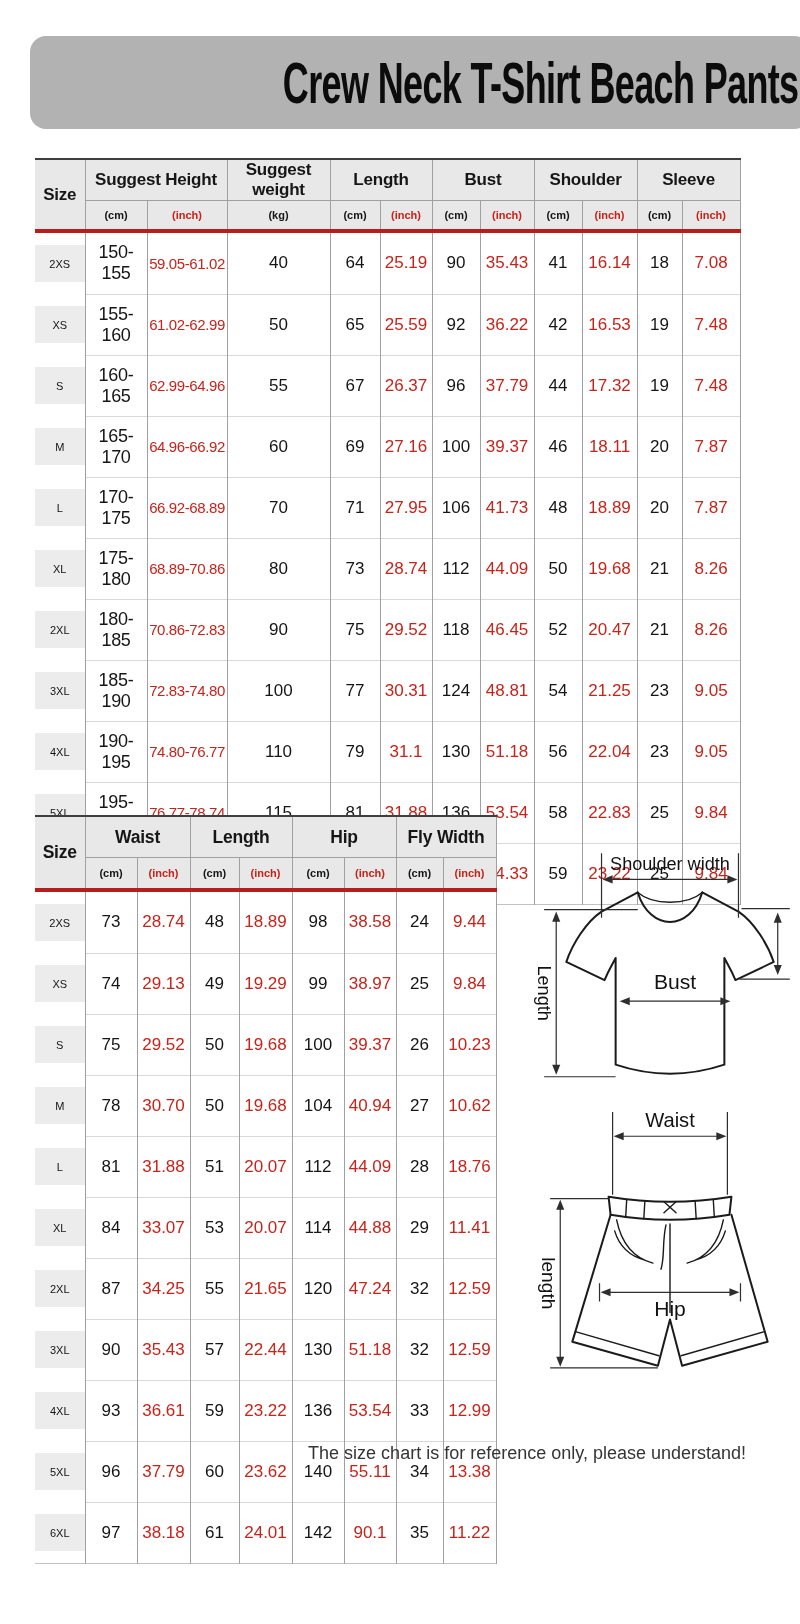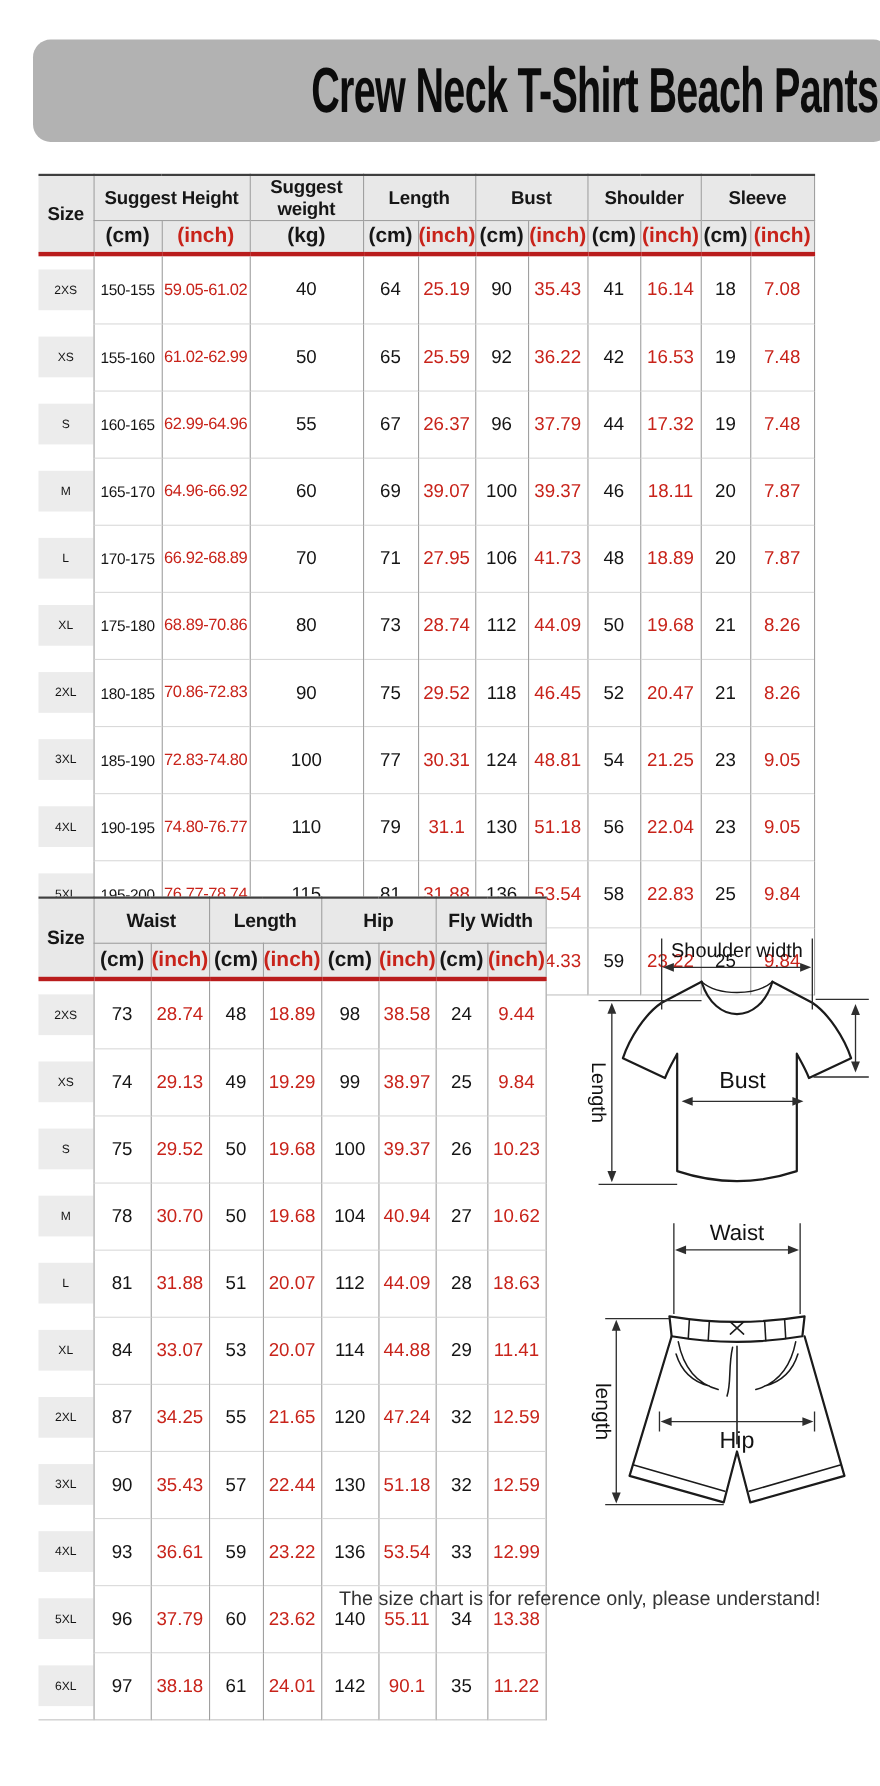--- a/index.html
+++ b/index.html
@@ -39,35 +39,35 @@
   table.pants{left:35px;top:815px;width:461px;}
   .size-table th,.size-table td{
     text-align:center;vertical-align:middle;padding:0;
     border-left:1px solid var(--line-col);
   }
   .size-table tr > *:last-child{border-right:1px solid var(--line-col);}
   .size-table th{background:var(--hdr-bg);font-weight:bold;color:#161616;}
   .size-table th.corner{border-left:none;font-size:17px;}
   .size-table thead tr:first-child th{height:30px;font-size:17px;letter-spacing:-0.2px;}
   .pants thead tr:first-child th{height:40px;font-size:17.5px;}
-  .size-table thead tr:nth-child(2) th{height:28px;font-size:19px;}
+  .size-table thead tr:nth-child(2) th{height:28px;font-size:11px;}
   .pants thead tr:nth-child(2) th{height:30px;}
   .size-table thead tr:first-child th:not(.corner){border-bottom:1px solid var(--line-col);}
   .size-table thead th{border-bottom:4px solid #b91c1c;}
   .size-table tbody td{height:49px;font-size:17px;background:#fff;}
   .size-table tbody tr + tr td:not(.size-c){border-top:1px solid var(--line-row);}
   .size-table td.size-c{border-left:none;padding:6px 0;}
   .size-chip{
     display:flex;align-items:center;justify-content:center;
     width:100%;height:37px;background:var(--chip-bg);
     font-size:11px;color:#141414;
   }
   .size-table .red{color:var(--red);}
   .size-table th.red{color:var(--red);}
-  .shirt tbody td:nth-child(2){font-size:14px;letter-spacing:-0.3px;}
+  .shirt tbody td:nth-child(2){font-size:18px;letter-spacing:-0.3px;}
   .shirt tbody td:nth-child(3){font-size:15px;letter-spacing:-0.4px;}
   
   .diagrams{position:absolute;left:524px;top:845px;width:292px;}
   .diagrams svg{display:block;}
   .diagrams svg + svg{margin-top:14px;}
   .garment{fill:none;stroke:#1b1b1b;stroke-width:2;stroke-linejoin:round;stroke-linecap:round;}
   .garment-thin{fill:none;stroke:#1b1b1b;stroke-width:1.4;stroke-linecap:round;}
   .meas{fill:none;stroke:#2e2e2e;stroke-width:1.2;}
   .ah{fill:#2e2e2e;stroke:none;}
   .dlabel{fill:#121212;font-family:"Liberation Sans","DejaVu Sans",sans-serif;}
@@ -175,21 +175,21 @@
           <td class="red">7.48</td>
         </tr>
         <tr>
           <td class="size-c">
             <div class="size-chip">M</div>
           </td>
           <td>165-170</td>
           <td class="red">64.96-66.92</td>
           <td>60</td>
           <td>69</td>
-          <td class="red">39.07</td>
+          <td class="red">27.16</td>
           <td>100</td>
           <td class="red">39.37</td>
           <td>46</td>
           <td class="red">18.11</td>
           <td>20</td>
           <td class="red">7.87</td>
         </tr>
         <tr>
           <td class="size-c">
             <div class="size-chip">L</div>
@@ -393,21 +393,21 @@
           <td class="size-c">
             <div class="size-chip">L</div>
           </td>
           <td>81</td>
           <td class="red">31.88</td>
           <td>51</td>
           <td class="red">20.07</td>
           <td>112</td>
           <td class="red">44.09</td>
           <td>28</td>
-          <td class="red">18.63</td>
+          <td class="red">18.76</td>
         </tr>
         <tr>
           <td class="size-c">
             <div class="size-chip">XL</div>
           </td>
           <td>84</td>
           <td class="red">33.07</td>
           <td>53</td>
           <td class="red">20.07</td>
           <td>114</td>

